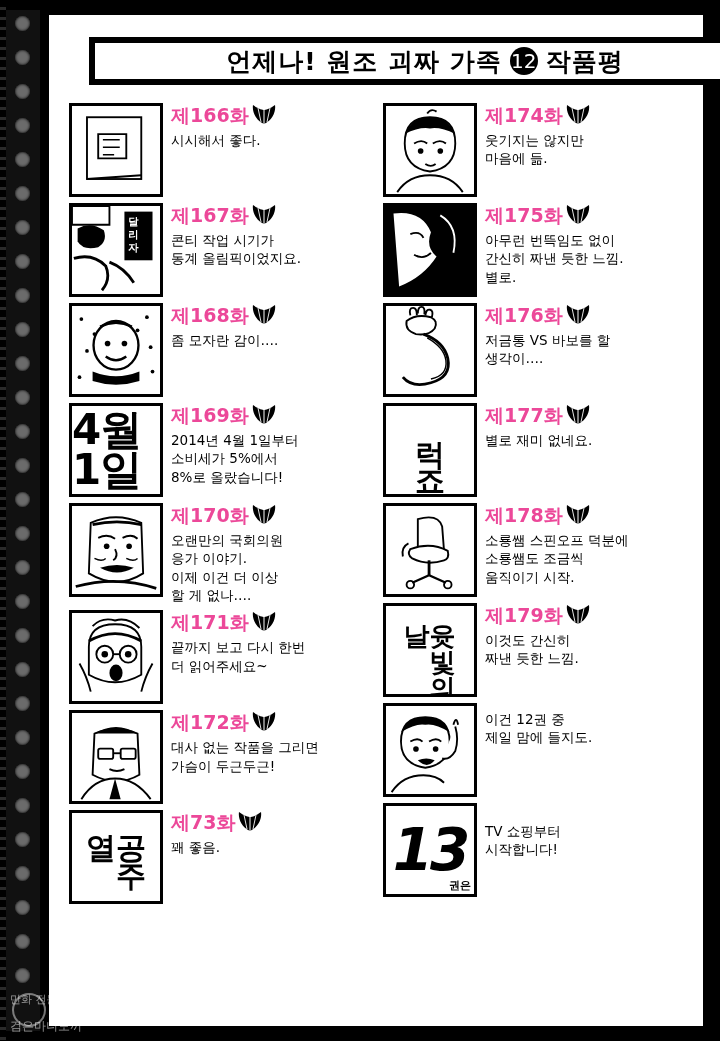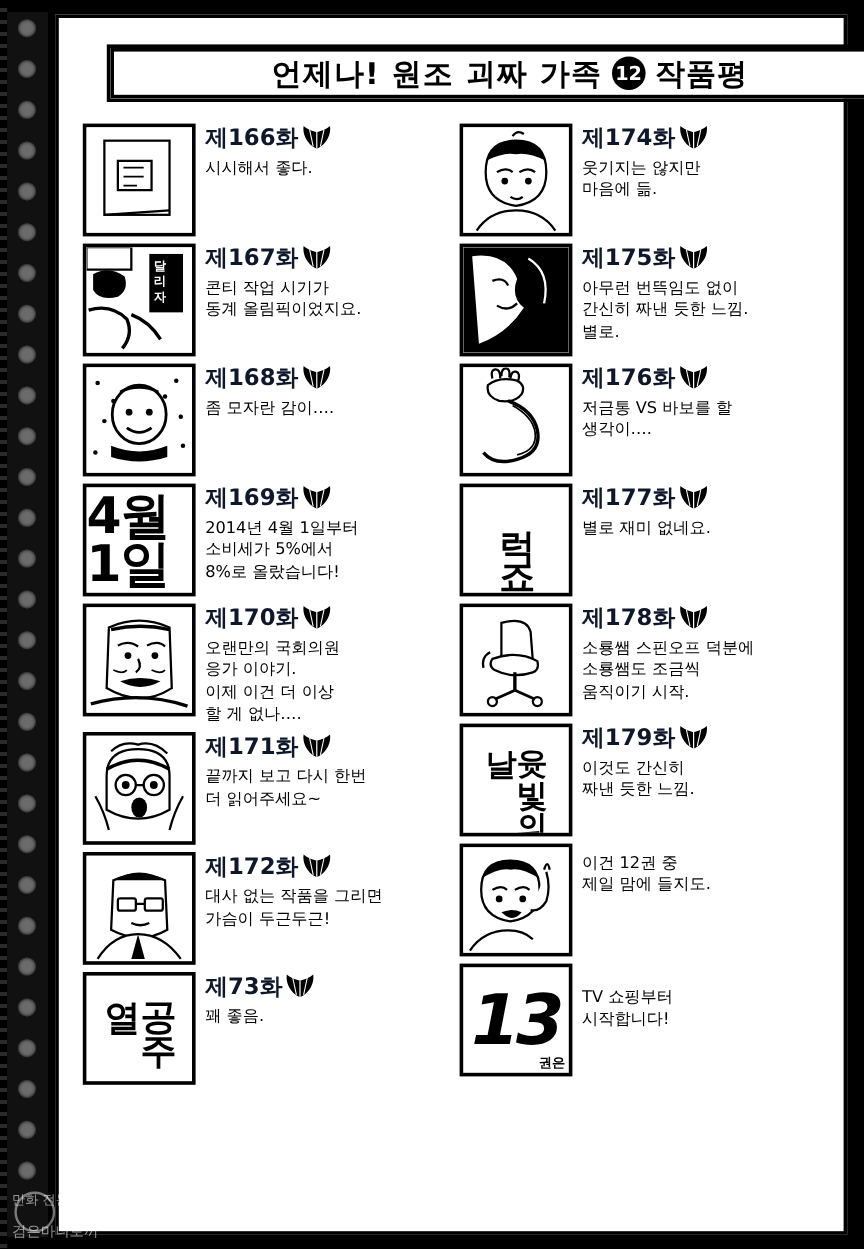--- a/index.html
+++ b/index.html
@@ -70,22 +70,22 @@
     font-weight: bold;
     letter-spacing: 1px;
     color: #000;
     white-space: nowrap;
   }
   .banner-num {
     width: 28px; height: 28px;
     border-radius: 50%;
     background: #000;
     color: #fff;
-    font-size: 16px;
-    font-weight: bold;
+    font-size: 20px;
+    font-weight: normal;
     display: flex; align-items: center; justify-content: center;
     flex: 0 0 auto;
   }
 
   
   .columns {
     position: absolute;
     left: 20px; top: 88px; right: 8px; bottom: 8px;
     display: flex;
     gap: 14px;
@@ -105,21 +105,21 @@
     position: relative;
     overflow: hidden;
     flex: 0 0 auto;
   }
   .entry-text { padding-top: 2px; flex: 1 1 auto; min-width: 0; }
 
   .ep-line { display: flex; align-items: flex-start; gap: 2px; }
   .ep-title {
     font-size: 19px;
     font-weight: bold;
-    color: #0f172a;
+    color: #ec4899;
     line-height: 1.1;
     white-space: nowrap;
   }
   
   .fan {
     width: 26px; height: 22px;
     flex: 0 0 auto;
     margin-top: -2px;
   }
   .desc {

